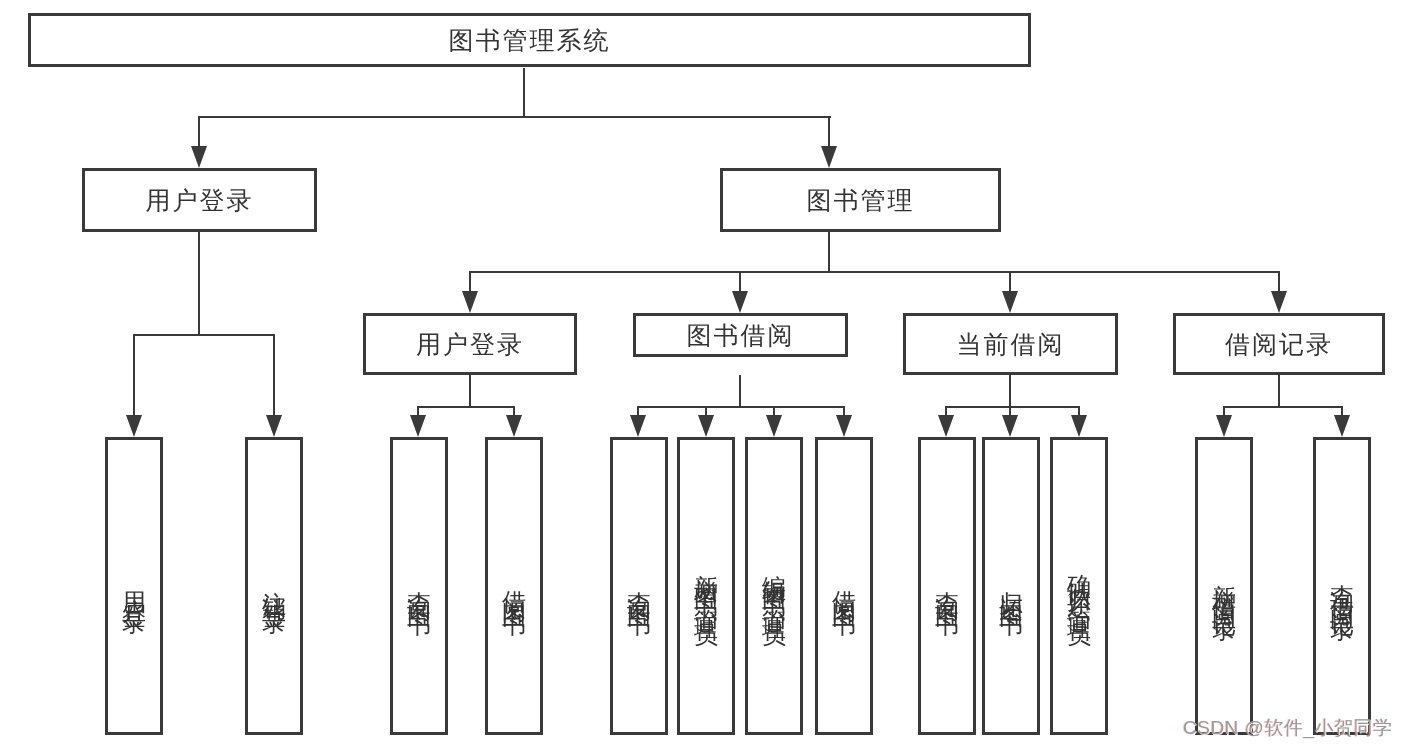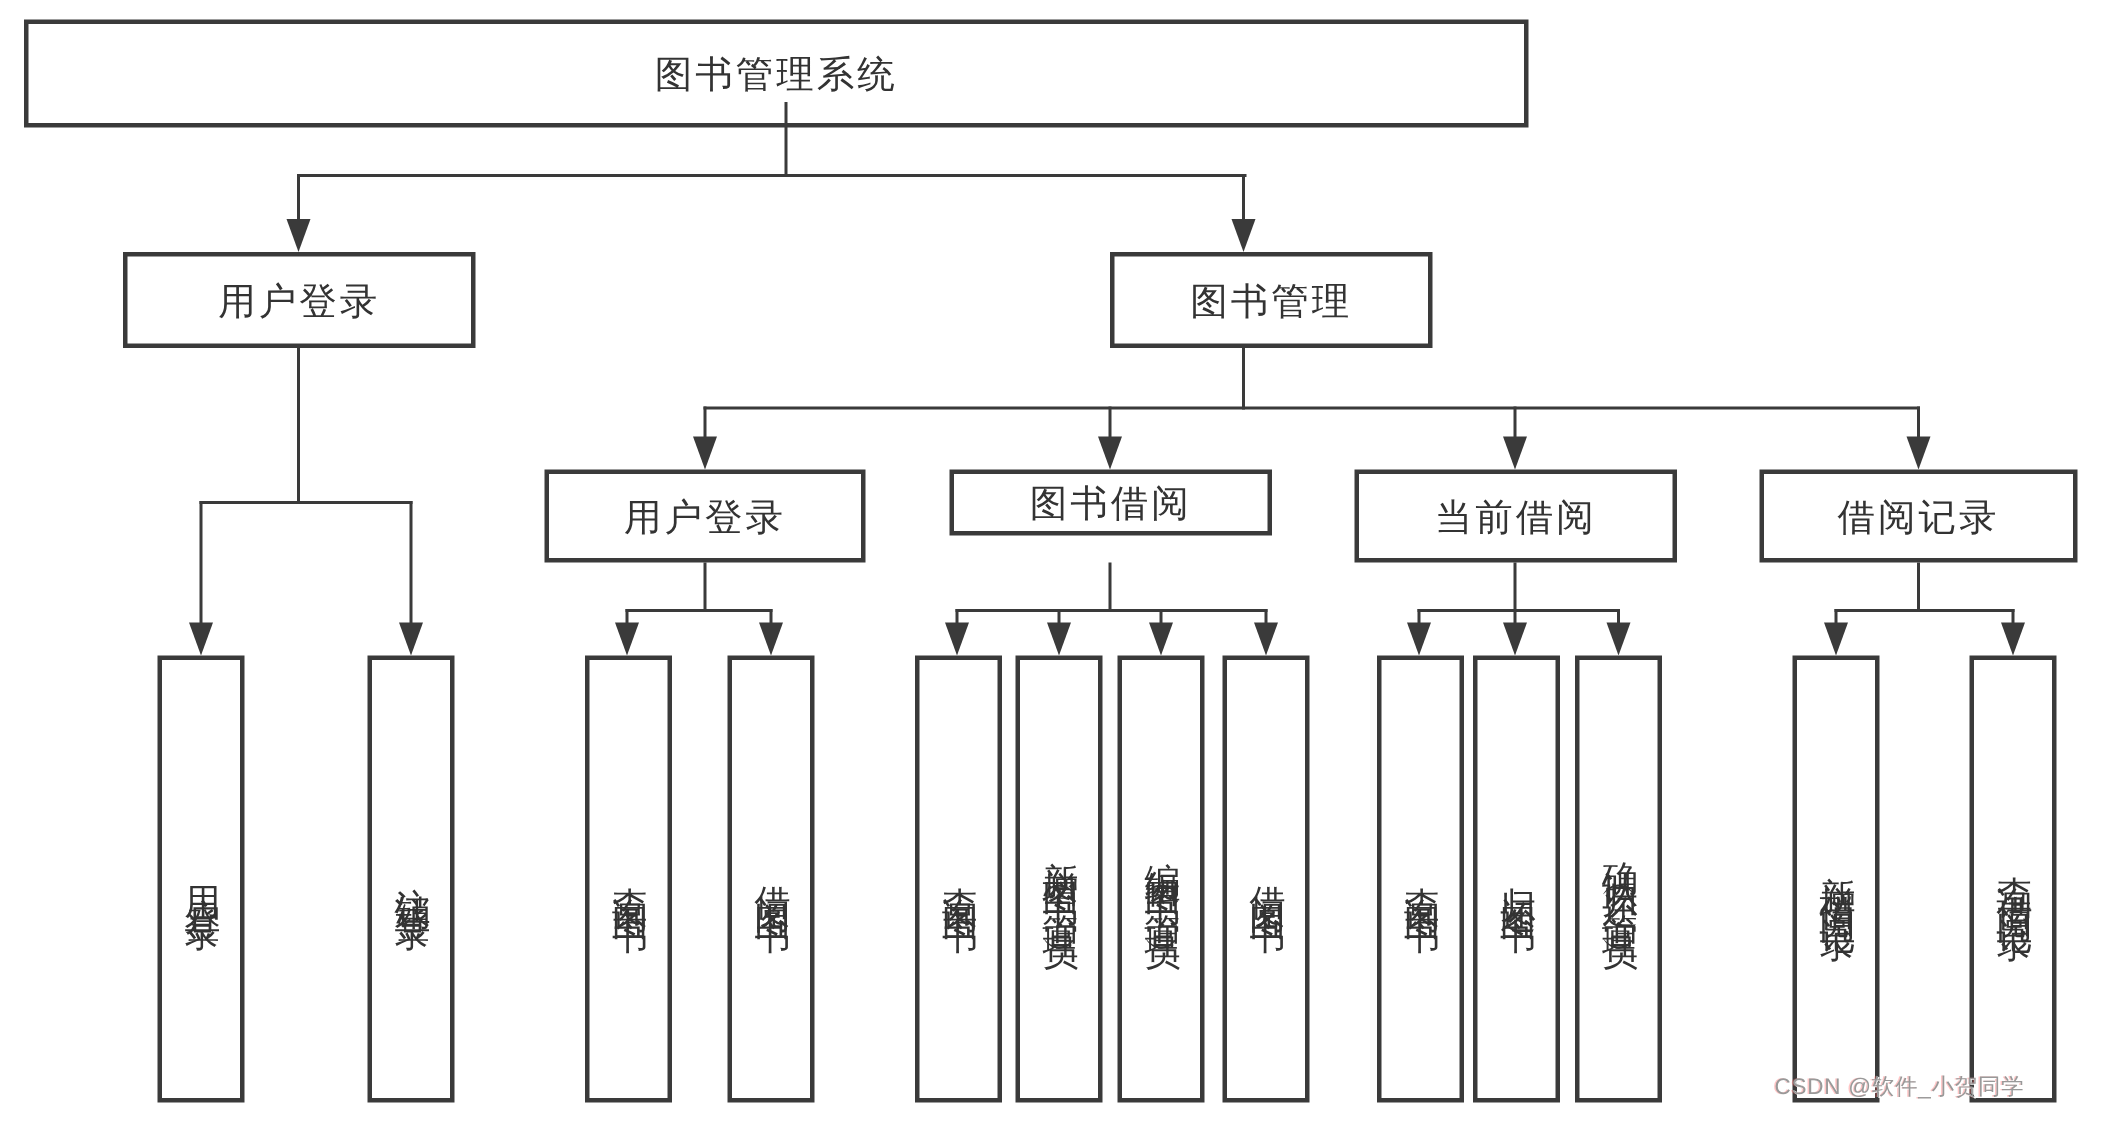--- a/index.html
+++ b/index.html
@@ -28,43 +28,43 @@
   }
   .line{position:absolute;background:#3a3a3a;}
   .arrow{
     position:absolute;width:0;height:0;
     border-left:8px solid transparent;
     border-right:8px solid transparent;
     border-top:22px solid #3a3a3a;
   }
   .watermark{
     position:absolute;left:1183px;top:715px;
-    font-size:15px;color:#999999;letter-spacing:0.5px;
+    font-size:19px;color:#999999;letter-spacing:0.5px;
     text-shadow:1px 1px 0 rgba(255,255,255,0.9), -1px 0 0 rgba(255,90,90,0.35);
     white-space:nowrap;
   }
 </style>
 </head>
 <body>
 
 <div id="stage">
 
-  <div class="box h-box" style="left:16px;top:13px;width:1003px;height:72px">图书管理系统</div>
+  <div class="box h-box" style="left:28px;top:13px;width:1003px;height:54px">图书管理系统</div>
 
   <div>
     <div class="line" style="left:523px;top:68px;width:2px;height:50px"></div>
     <div class="line" style="left:198px;top:116px;width:633px;height:2px"></div>
     <div class="line" style="left:198px;top:116px;width:2px;height:34px"></div>
     <div class="arrow" style="left:191px;top:146px"></div>
     <div class="line" style="left:828px;top:116px;width:2px;height:34px"></div>
     <div class="arrow" style="left:821px;top:146px"></div>
   </div>
 
   <div class="box h-box" style="left:82px;top:168px;width:235px;height:64px">用户登录</div>
-  <div class="box h-box" style="left:740px;top:168px;width:215px;height:64px">图书管理</div>
+  <div class="box h-box" style="left:720px;top:168px;width:281px;height:64px">图书管理</div>
 
   <div>
     <div class="line" style="left:198px;top:232px;width:2px;height:104px"></div>
     <div class="line" style="left:133px;top:334px;width:142px;height:2px"></div>
     <div class="line" style="left:133px;top:334px;width:2px;height:84px"></div>
     <div class="arrow" style="left:126px;top:415px"></div>
     <div class="line" style="left:273px;top:334px;width:2px;height:84px"></div>
     <div class="arrow" style="left:266px;top:415px"></div>
   </div>
 

